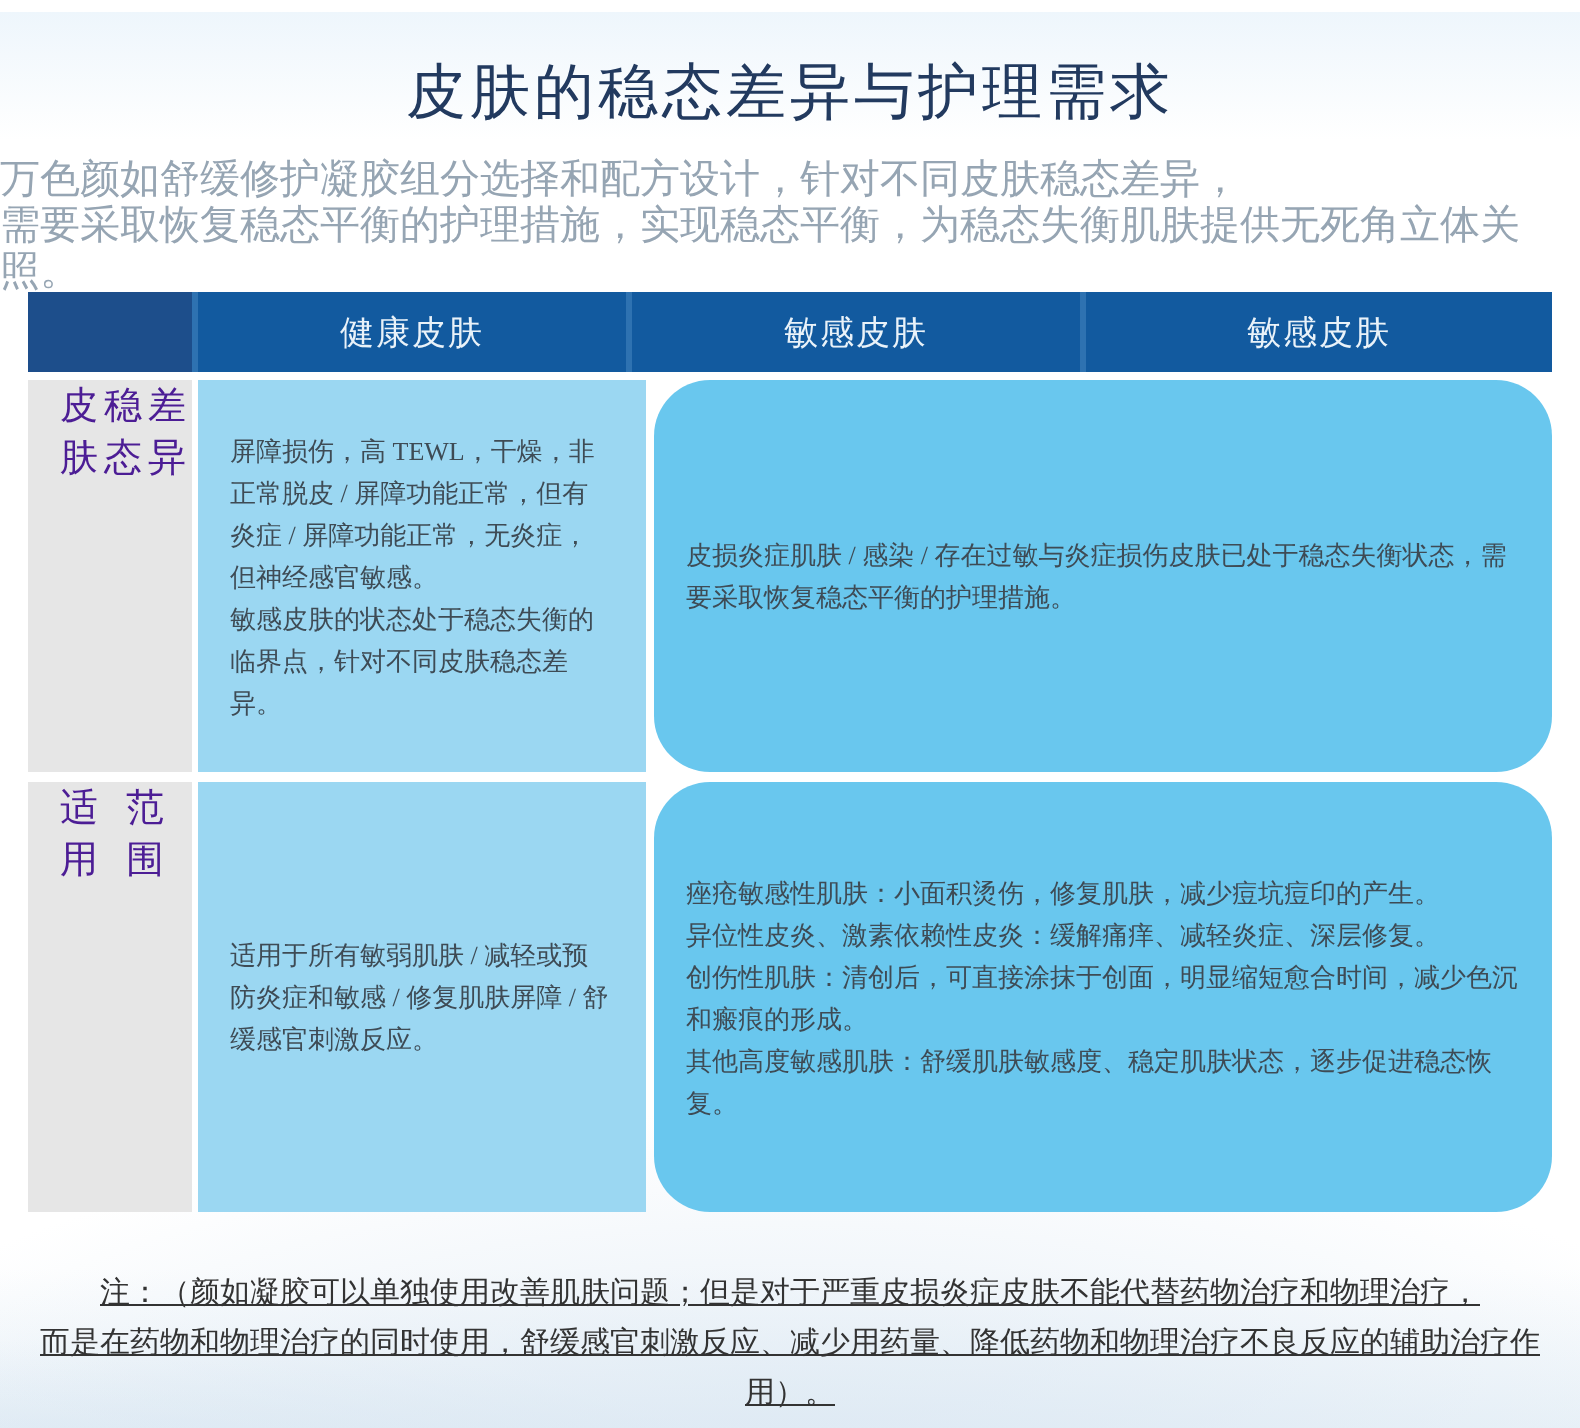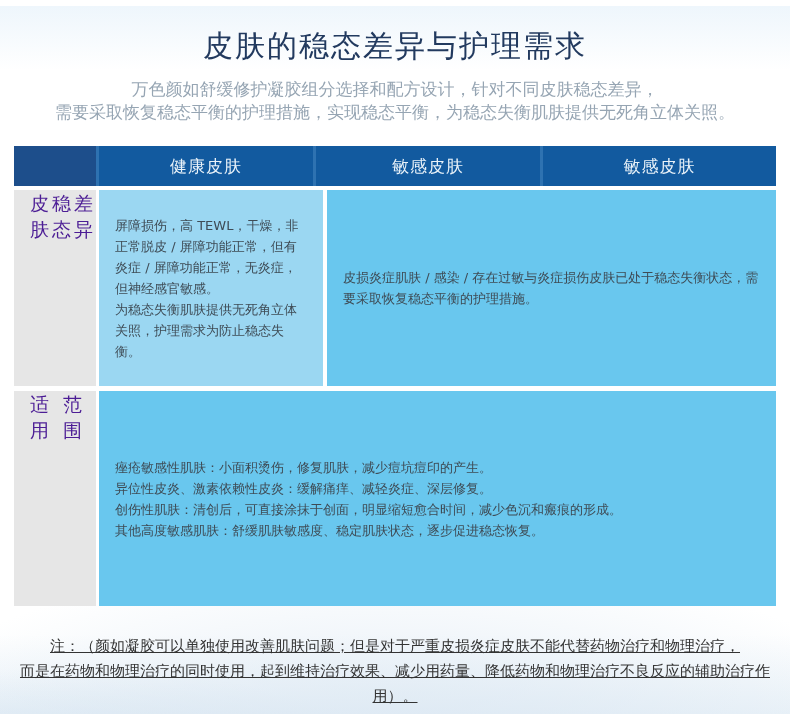--- a/index.html
+++ b/index.html
@@ -17,22 +17,22 @@
   }
 
   .page-title {
     position:absolute; top:20px; left:0; width:100%;
     text-align:center;
     font-size:30px; letter-spacing:2px;
     color:#223a5f;
   }
   .subtitle {
     position:absolute; top:72px; left:0; width:100%;
-    text-align:center;
-    font-size:17px; line-height:23px;
+    text-align:left;
+    font-size:20px; line-height:23px;
     color:#96a5b3;
   }
 
   .skin-table {
     position:absolute; left:14px; top:140px; width:762px;
   }
 
   
   .header-row {
     display:flex; height:40px;
@@ -67,24 +67,24 @@
     color:#4c1d95;
     font-size:19px; line-height:26px;
     letter-spacing:1px;
   }
   .body-cell {
     display:flex; flex-direction:column; justify-content:center;
     padding:10px 16px;
     color:#3e4b55;
     font-size:13px; line-height:21px;
   }
-  .body-cell p { margin:0; }
+  .body-cell p { margin:0;font-family:Liberation Serif, serif; }
   .body-cell.c1 { flex:0 0 214px; margin-right:4px; background:#cdeafa; }
   .body-cell.c2 { flex:0 0 224px; margin-right:4px; background:#9bd7f2; }
-  .body-cell.c3 { flex:1; background:#69c7ee; }
+  .body-cell.c3 { flex:1; background:#69c7ee;border-radius:28px; }
 
   .note {
     position:absolute; top:628px; left:0; width:100%;
     text-align:center;
     color:#333333;
     font-size:15px; line-height:25px;text-decoration:underline;
   }
 </style>
 </head>
 <body>
@@ -108,40 +108,43 @@
     </div>
 
     <div class="body-row row1">
       <div class="label-cell">
         <span>皮肤</span>
         <span>稳态</span>
         <span>差异</span>
       </div>
       <div class="body-cell c2">
         <p>屏障损伤，高 TEWL，干燥，非正常脱皮 / 屏障功能正常，但有炎症 / 屏障功能正常，无炎症，但神经感官敏感。</p>
-        <p>为稳态失衡肌肤提供无死角立体关照，护理需求为防止稳态失衡。</p>
+        <p>敏感皮肤的状态处于稳态失衡的临界点，针对不同皮肤稳态差异。</p>
       </div>
       <div class="body-cell c3">
         <p>皮损炎症肌肤 / 感染 / 存在过敏与炎症损伤皮肤已处于稳态失衡状态，需要采取恢复稳态平衡的护理措施。</p>
       </div>
     </div>
 
     <div class="body-row row2">
       <div class="label-cell">
         <span>适用</span>
         <span>范围</span>
+      </div>
+      <div class="body-cell c2">
+        <p>适用于所有敏弱肌肤 / 减轻或预防炎症和敏感 / 修复肌肤屏障 / 舒缓感官刺激反应。</p>
       </div>
       <div class="body-cell c3">
         <p>痤疮敏感性肌肤：小面积烫伤，修复肌肤，减少痘坑痘印的产生。</p>
         <p>异位性皮炎、激素依赖性皮炎：缓解痛痒、减轻炎症、深层修复。</p>
         <p>创伤性肌肤：清创后，可直接涂抹于创面，明显缩短愈合时间，减少色沉和瘢痕的形成。</p>
         <p>其他高度敏感肌肤：舒缓肌肤敏感度、稳定肌肤状态，逐步促进稳态恢复。</p>
       </div>
     </div>
 
   </div>
 
   <div class="note">
     <div>注：（颜如凝胶可以单独使用改善肌肤问题；但是对于严重皮损炎症皮肤不能代替药物治疗和物理治疗，</div>
-    <div>而是在药物和物理治疗的同时使用，起到维持治疗效果、减少用药量、降低药物和物理治疗不良反应的辅助治疗作用）。</div>
+    <div>而是在药物和物理治疗的同时使用，舒缓感官刺激反应、减少用药量、降低药物和物理治疗不良反应的辅助治疗作用）。</div>
   </div>
 
 </div>
 
 </body></html>

